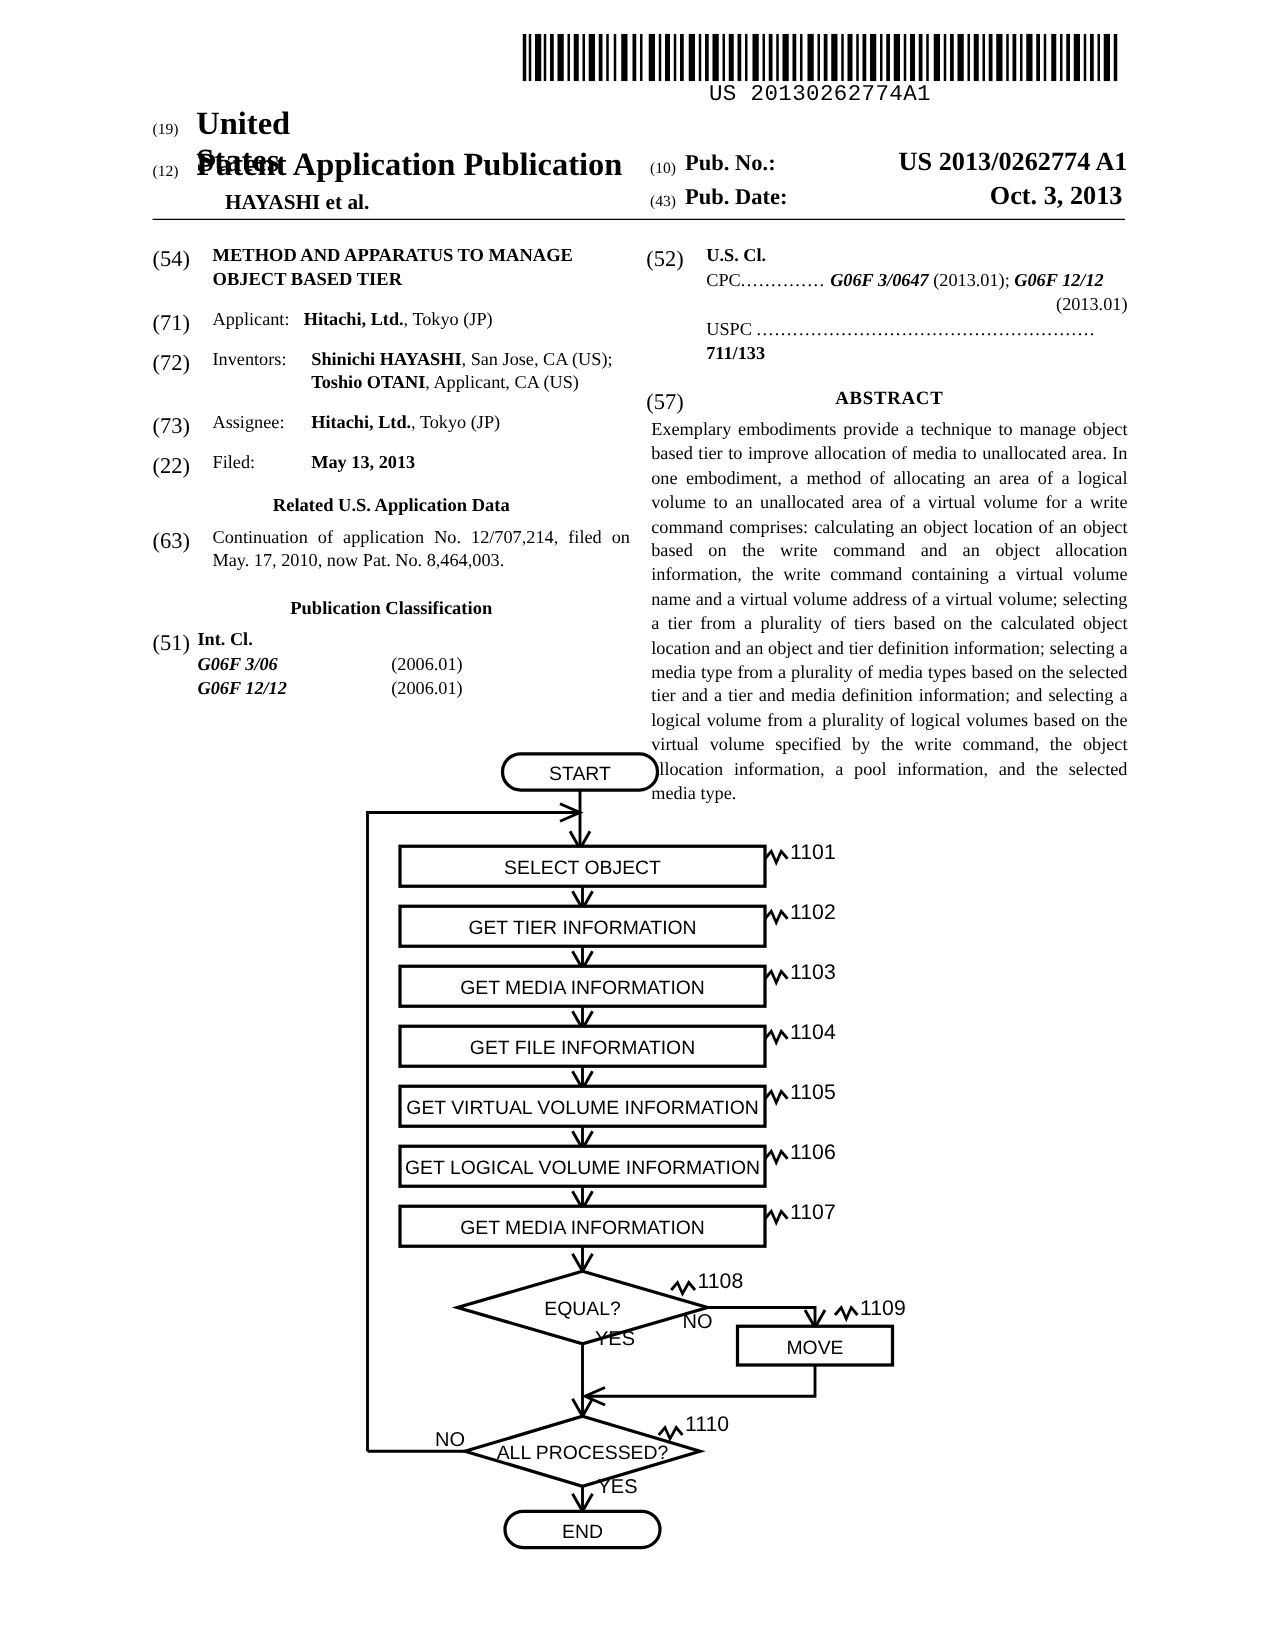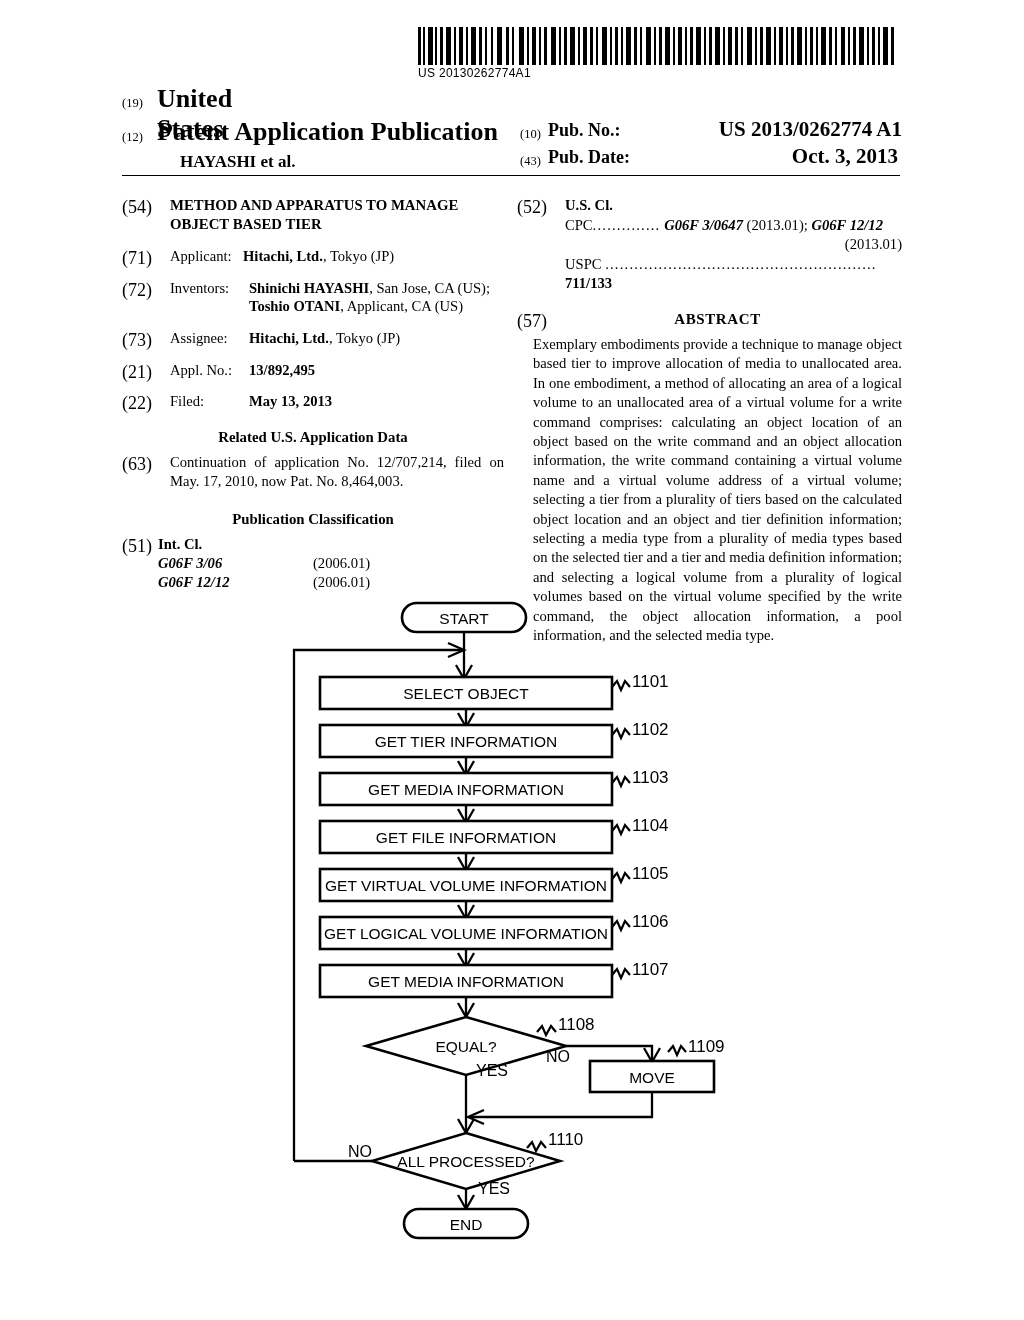--- a/index.html
+++ b/index.html
@@ -23,23 +23,23 @@
     top: 27px;
     width: 476px;
     height: 38px;
   }
   #barcode-svg { display: block; width: 476px; height: 38px; }
   #barcode-number {
     position: absolute;
     left: 418px;
     top: 66px;
     width: 476px;
-    text-align: left;
-    font-family: Liberation Sans, sans-serif;
-    font-size: 12px;
+    text-align: center;
+    font-family: Liberation Mono, monospace;
+    font-size: 18px;
     letter-spacing: 0.3px;
   }
 
   
   #title-block {
     position: absolute;
     left: 122px;
     top: 84px;
     width: 780px;
     height: 86px;
@@ -343,27 +343,20 @@
   </div>
 
   <div class="fld">
     <span class="num">(73)</span>
     <div class="kv kv-wide">
       <span class="k">Assignee:</span>
       <span class="v"><b>Hitachi, Ltd.</b><span>, Tokyo (JP)</span></span>
     </div>
   </div>
 
-  <div class="fld">
-    <span class="num">(21)</span>
-    <div class="kv kv-wide">
-      <span class="k">Appl. No.:</span>
-      <span class="v"><b>13/892,495</b></span>
-    </div>
-  </div>
 
   <div class="fld">
     <span class="num">(22)</span>
     <div class="kv kv-wide">
       <span class="k">Filed:</span>
       <span class="v"><b>May 13, 2013</b></span>
     </div>
   </div>
 
   <div class="centered-head" style="margin-top:18px;">Related U.S. Application Data</div>
@@ -399,21 +392,21 @@
     <div class="uscl">
       <div class="hd">U.S. Cl.</div>
       <div class="cpcrow"><span>CPC</span><span class="dots">..............</span> <span class="ital">G06F 3/0647</span><span> (2013.01); </span><span class="ital">G06F 12/12</span></div>
       <div class="rt">(2013.01)</div>
       <div class="cpcrow"><span>USPC</span> <span class="dots">........................................................</span> <b>711/133</b></div>
     </div>
   </div>
 
   <div class="fld" style="margin-top:16px;">
     <span class="num">(57)</span>
-    <div style="margin-left:16px;">
+    <div style="margin-left:4px;">
       <div id="abstract-head">ABSTRACT</div>
       <div id="abstract-body">Exemplary embodiments provide a technique to manage object based tier to improve allocation of media to unallocated area. In one embodiment, a method of allocating an area of a logical volume to an unallocated area of a virtual volume for a write command comprises: calculating an object location of an object based on the write command and an object allocation information, the write command containing a virtual volume name and a virtual volume address of a virtual volume; selecting a tier from a plurality of tiers based on the calculated object location and an object and tier definition information; selecting a media type from a plurality of media types based on the selected tier and a tier and media definition information; and selecting a logical volume from a plurality of logical volumes based on the virtual volume specified by the write command, the object allocation information, a pool information, and the selected media type.</div>
     </div>
   </div>
 
 </div>
 
 <svg id="flowchart" viewBox="0 0 1024 1320">
 
   <g>

